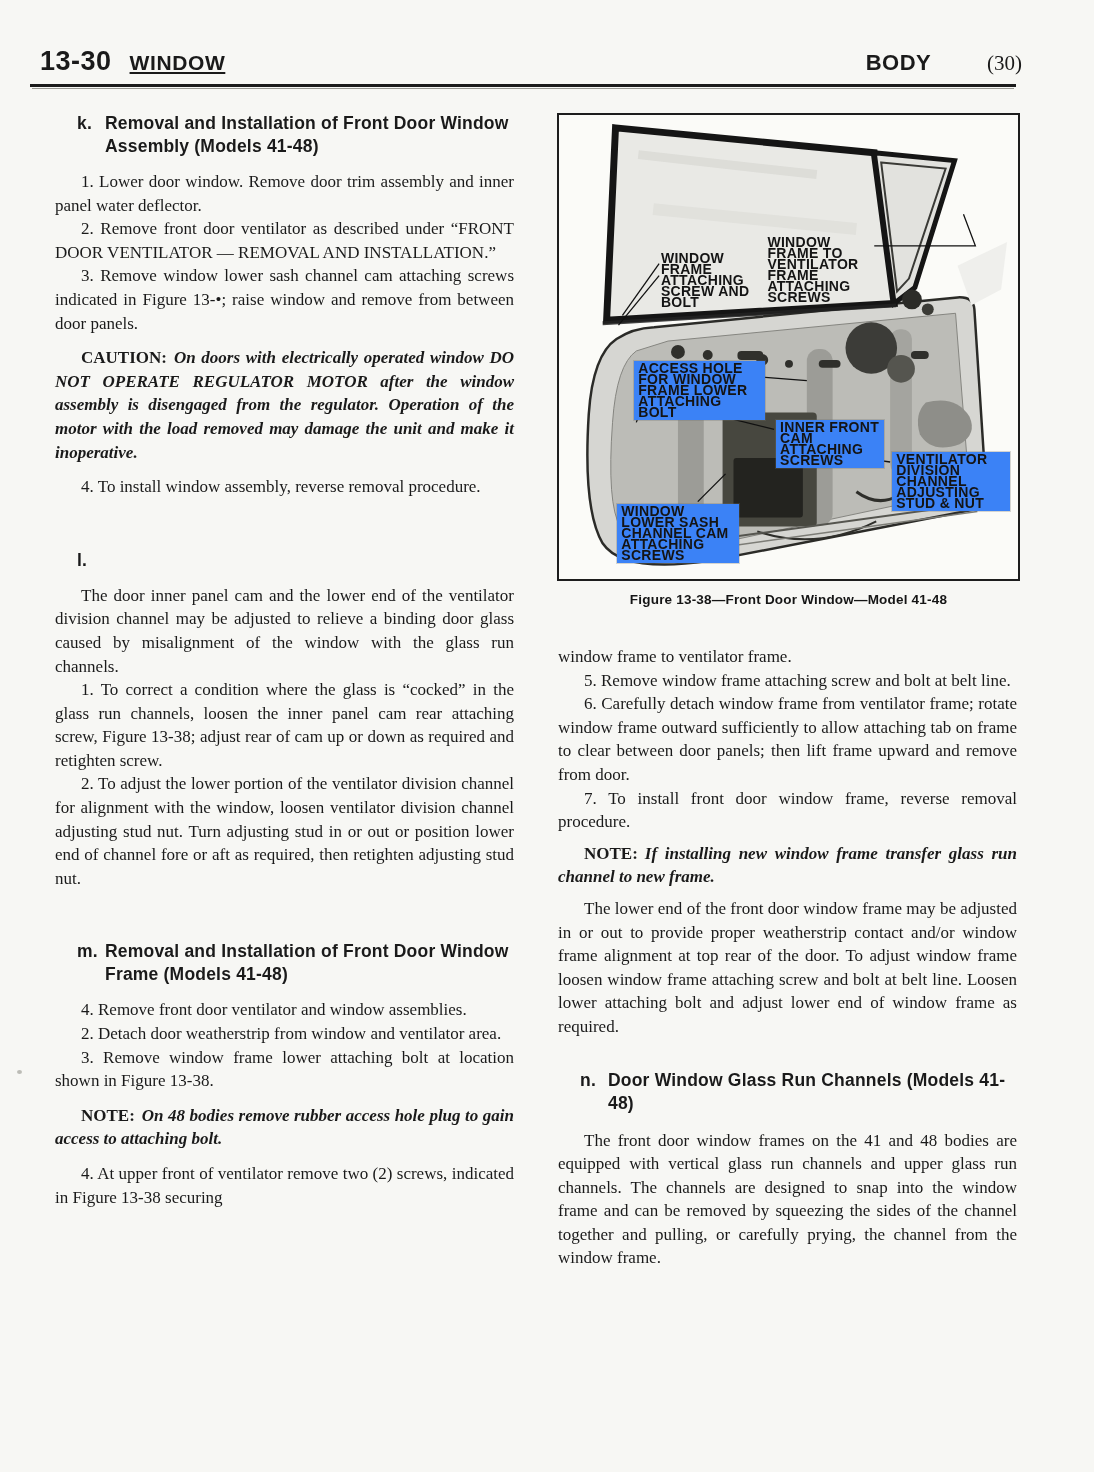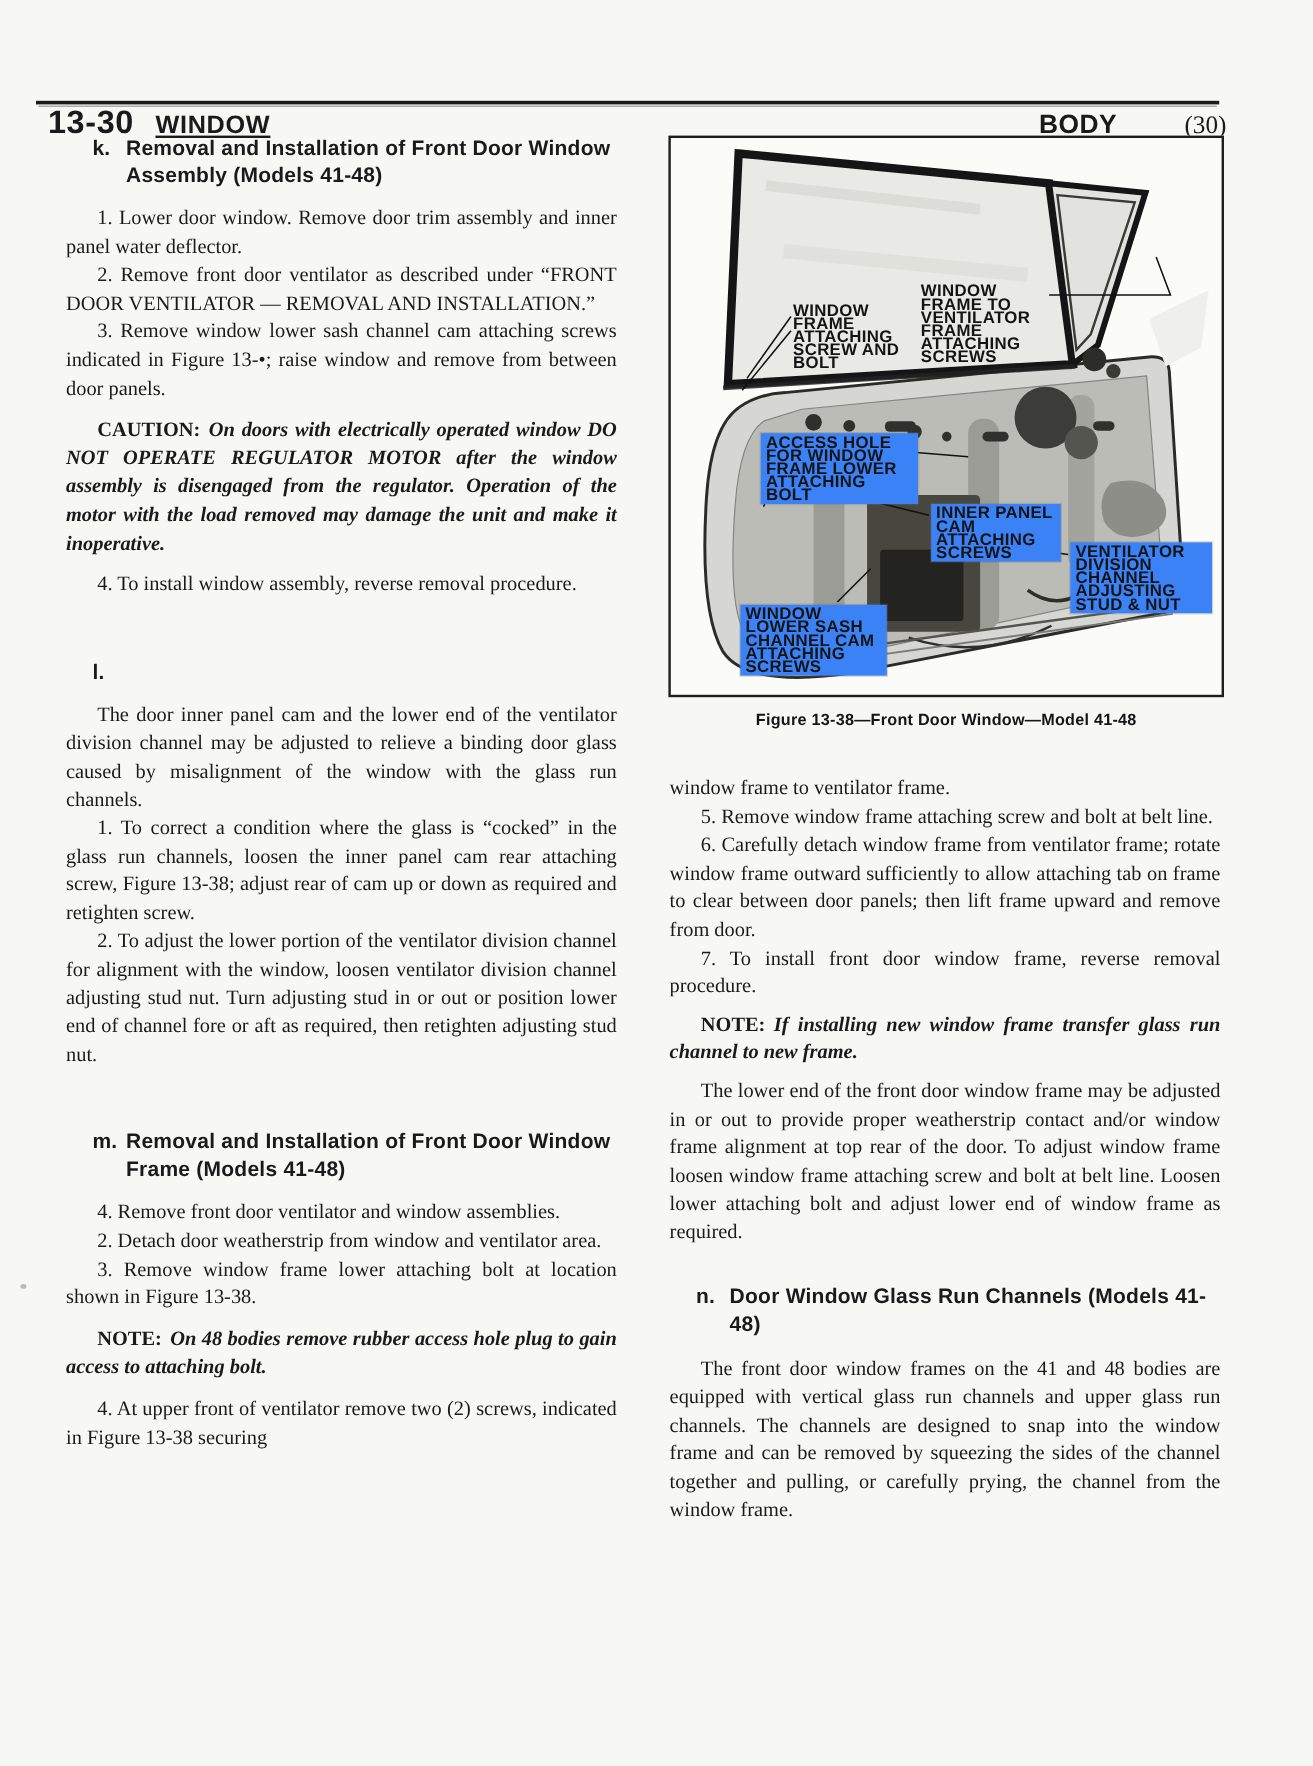--- a/index.html
+++ b/index.html
@@ -3,21 +3,21 @@
 <meta charset="utf-8">
 <style>
   html,body{margin:0;padding:0;background:#e9e9e6;}
   .page{
     position:relative;width:1094px;height:1472px;margin:0 auto;
     background:#f7f7f4;color:#1a1a1a;overflow:hidden;
     font-family:"Liberation Serif", serif;
   }
   
   .pagehead{position:absolute;left:40px;right:72px;top:46px;display:flex;justify-content:space-between;align-items:baseline;}
-  .ph-left{display:flex;align-items:baseline;gap:18px;margin-top:41px;}
+  .ph-left{display:flex;align-items:baseline;gap:18px;}
   .ph-code{font-family:"Liberation Sans",sans-serif;font-weight:800;font-size:27px;letter-spacing:.5px;}
   .ph-chapter{font-family:"Liberation Sans",sans-serif;font-weight:800;font-size:21px;letter-spacing:.6px;text-decoration:underline;}
   .ph-right{display:flex;align-items:baseline;gap:56px;}
   .ph-book{font-family:"Liberation Sans",sans-serif;font-weight:800;font-size:22px;letter-spacing:.4px;}
   .ph-page{font-family:"Liberation Serif",serif;font-size:21px;}
   .rule{position:absolute;left:30px;width:986px;top:84px;height:3px;background:#1b1b1b;}
   .rule::after{content:"";position:absolute;left:2px;right:2px;top:4px;height:1px;background:#9a9a94;}
   
   .col{position:absolute;width:459px;font-size:17px;line-height:23.6px;text-align:justify;}
   .col-left{left:55px;top:112px;}
@@ -149,21 +149,21 @@
         <path d="M217,317 L143,299"></path>
         <path d="M334,350 L306,346"></path>
         <path d="M140,390 L168,362"></path>
       </g>
       <circle cx="303" cy="345" r="3" fill="#222"></circle>
     </svg>
     <div class="fig-labels" id="fig-labels">
         <div class="fig-label" style="left: 22.2%; top: 29.8%; width: 97px;">WINDOW FRAME ATTACHING SCREW AND BOLT</div>
         <div class="fig-label" style="left: 45.4%; top: 26.3%; width: 106px;">WINDOW FRAME TO VENTILATOR FRAME ATTACHING SCREWS</div>
         <div class="fig-label boxed" style="left: 16.4%; top: 53.1%; width: 123px;">ACCESS HOLE FOR WINDOW FRAME LOWER ATTACHING BOLT</div>
-        <div class="fig-label boxed" style="left: 47.3%; top: 65.7%; width: 100px;">INNER PANEL CAM ATTACHING SCREWS</div>
+        <div class="fig-label boxed" style="left: 47.3%; top: 65.7%; width: 100px;">INNER FRONT CAM ATTACHING SCREWS</div>
         <div class="fig-label boxed" style="left: 72.6%; top: 72.6%; width: 110px;">VENTILATOR DIVISION CHANNEL ADJUSTING STUD &amp; NUT</div>
         <div class="fig-label boxed" style="left: 12.7%; top: 83.9%; width: 114px;">WINDOW LOWER SASH CHANNEL CAM ATTACHING SCREWS</div>
       </div>
   </section>
   <div class="fig-caption">Figure 13-38—Front Door Window—Model 41-48</div>
 
   <main class="col col-right" id="col-right">
       <p class="para noindent">window frame to ventilator frame.</p>
       <p class="para">5. Remove window frame attaching screw and bolt at belt line.</p>
       <p class="para">6. Carefully detach window frame from ventilator frame; rotate window frame outward sufficiently to allow attaching tab on frame to clear between door panels; then lift frame upward and remove from door.</p>

